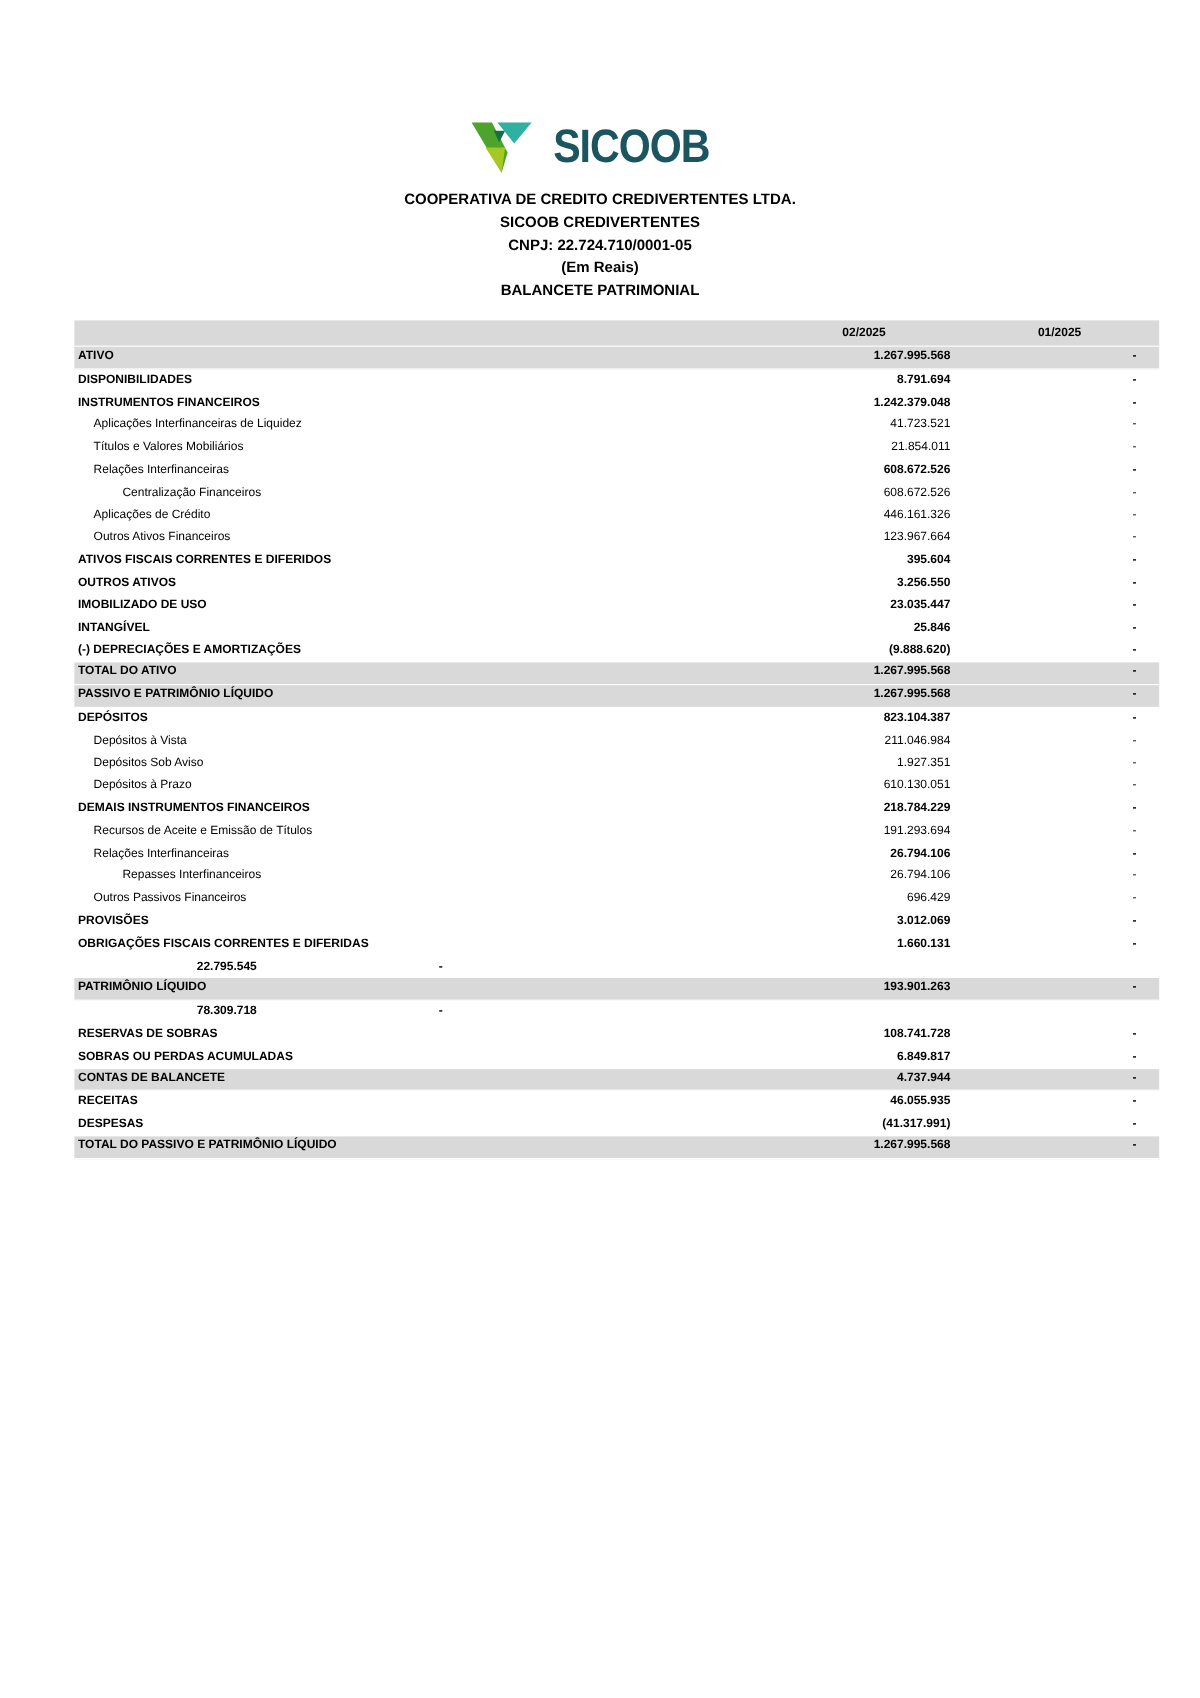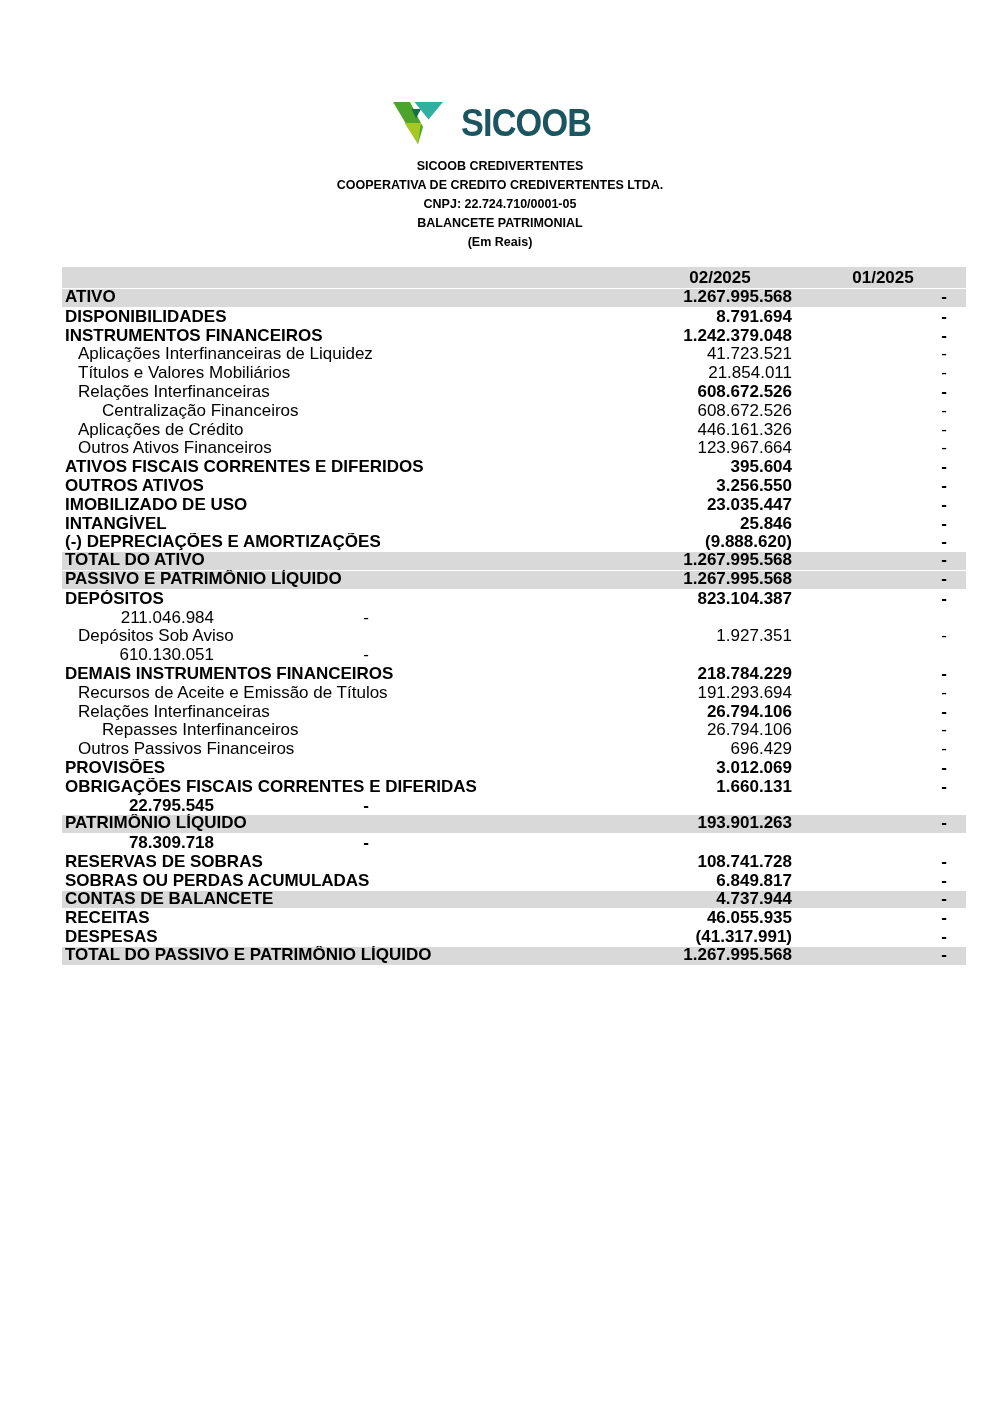--- a/index.html
+++ b/index.html
@@ -38,21 +38,21 @@
     text-align: center;
     font-weight: bold;
     font-size: 12.5px;
     line-height: 19px;
   }
 
   
   .btable {
     margin: 15px 0 0 62px;
     width: 904px;
-    font-size: 17px;
+    font-size: 10px;
   }
   .trow {
     display: flex;
     height: 18.8px;
     line-height: 18.8px;
     white-space: nowrap;
   }
   .trow.thead {
     height: 22px;
     line-height: 22px;
@@ -80,25 +80,25 @@
     <svg class="logo-mark" viewBox="0 0 104 92" aria-hidden="true">
       <polygon points="2,6 36,6 62,56 52,90" fill="#4DA42D"></polygon>
       <polygon points="39,20 58,20 48,39" fill="#167047"></polygon>
       <polygon points="45,6 102,6 73,41" fill="#2FB0A0"></polygon>
       <polygon points="25,48 58,48 52,90" fill="#A6C822"></polygon>
     </svg>
     <span class="logo-word" style="color: rgb(26, 85, 96);">SICOOB</span>
   </div>
 
   <div class="doc-header">
+    <div>COOPERATIVA DE CREDITO CREDIVERTENTES LTDA.</div>
     <div>SICOOB CREDIVERTENTES</div>
-    <div>COOPERATIVA DE CREDITO CREDIVERTENTES LTDA.</div>
     <div>CNPJ: 22.724.710/0001-05</div>
+    <div>(Em Reais)</div>
     <div>BALANCETE PATRIMONIAL</div>
-    <div>(Em Reais)</div>
   </div>
 
   <div class="btable">
     <div class="trow thead shaded">
       <div class="c-label"></div>
       <div class="c-v1">02/2025</div>
       <div class="c-v2">01/2025</div>
     </div>
     <div id="rows-container">
         <div class="trow indent0 w-bold shaded">
@@ -180,29 +180,31 @@
           <div class="c-label">PASSIVO E PATRIMÔNIO LÍQUIDO</div>
           <div class="c-v1">1.267.995.568</div>
           <div class="c-v2">-</div>
         </div>
         <div class="trow indent0 w-bold">
           <div class="c-label">DEPÓSITOS</div>
           <div class="c-v1">823.104.387</div>
           <div class="c-v2">-</div>
         </div>
         <div class="trow indent1 w-reg">
+          <div class="c-label">Depósitos à Vista</div>
           <div class="c-v1">211.046.984</div>
           <div class="c-v2">-</div>
         </div>
         <div class="trow indent1 w-reg">
           <div class="c-label">Depósitos Sob Aviso</div>
           <div class="c-v1">1.927.351</div>
           <div class="c-v2">-</div>
         </div>
         <div class="trow indent1 w-reg">
+          <div class="c-label">Depósitos à Prazo</div>
           <div class="c-v1">610.130.051</div>
           <div class="c-v2">-</div>
         </div>
         <div class="trow indent0 w-bold">
           <div class="c-label">DEMAIS INSTRUMENTOS FINANCEIROS</div>
           <div class="c-v1">218.784.229</div>
           <div class="c-v2">-</div>
         </div>
         <div class="trow indent1 w-reg">
           <div class="c-label">Recursos de Aceite e Emissão de Títulos</div>

